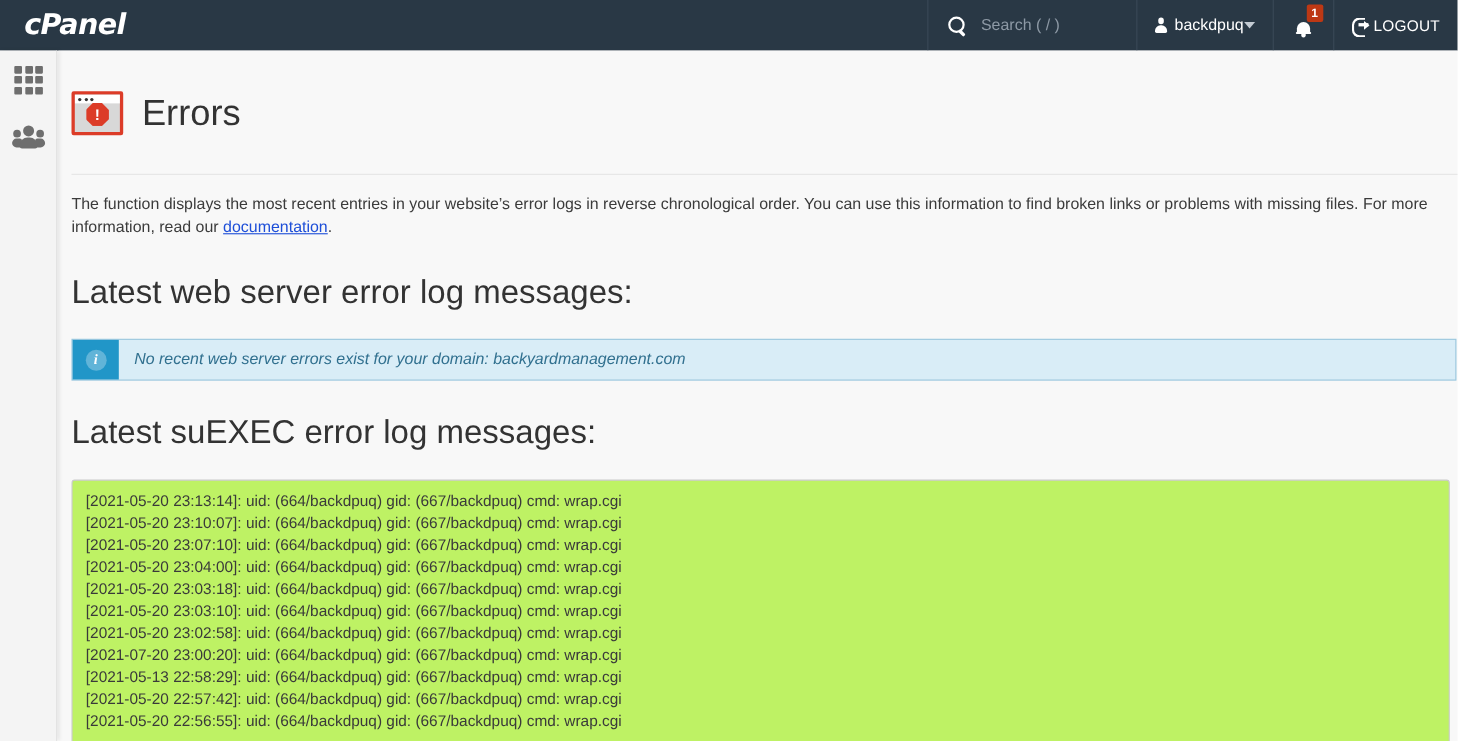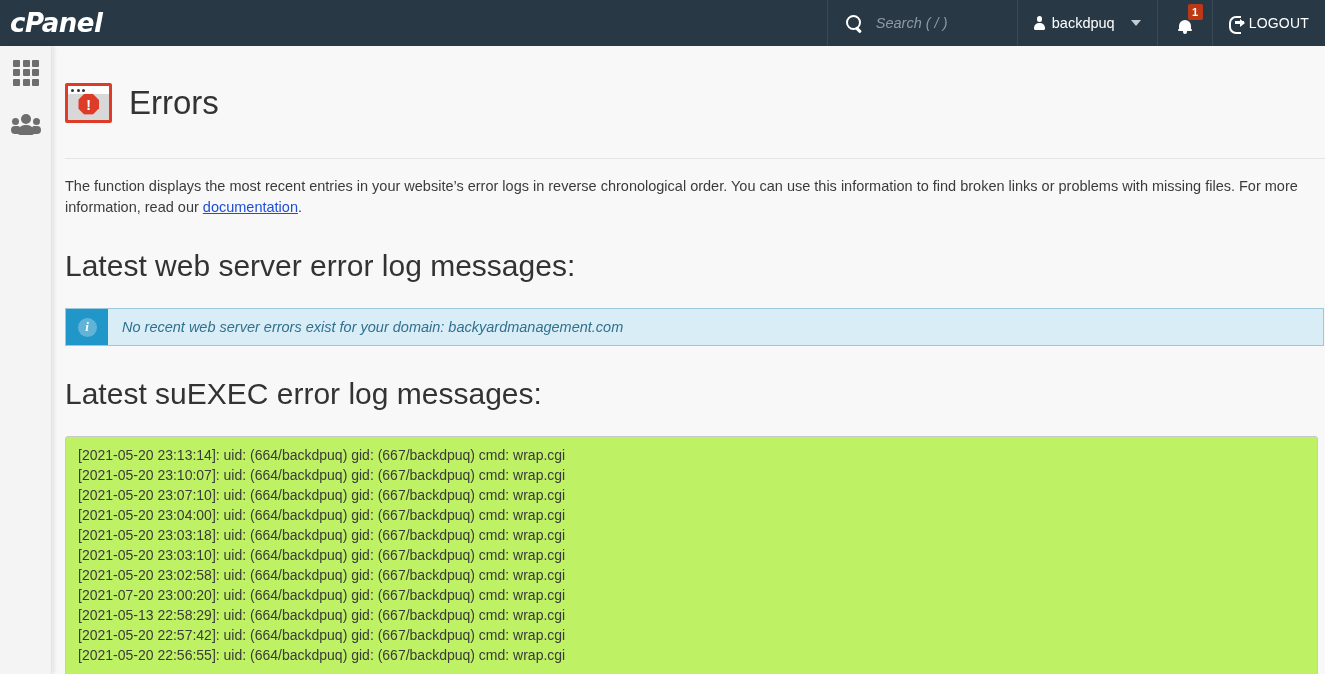--- a/index.html
+++ b/index.html
@@ -13,21 +13,21 @@
 
   
   .header {
     position: absolute; top: 0; left: 0;
     width: 1325px; height: 46px;
     background: #293845;
     display: flex; align-items: center;
   }
   .brand {
     width: 175px; height: 46px;
-    display: flex; align-items: center; padding-left: 10px;
+    display: flex; align-items: center; padding-left: 22px;
   }
   .brand-text {
     color: #ffffff;
     font-size: 26px;
     font-weight: bold;
     font-style: italic;
     letter-spacing: -0.5px;
     font-family: "DejaVu Sans", sans-serif;
   }
   .hdr-spacer { flex: 1 1 auto; }
@@ -37,21 +37,20 @@
     display: flex; align-items: center;
     border-left: 1px solid #3a4957;
     padding: 0 16px;
   }
   .hdr-search {
     display: flex; align-items: center;
     width: 190px;
     border-left: 1px solid #3a4957;
     height: 46px;
     padding-left: 18px;
-    font-style: italic;
   }
   .search-ico {
     width: 17px; height: 17px;
     position: relative;
     margin-right: 13px;
     flex: 0 0 auto;
   }
   .search-ico::before {
     content: "";
     position: absolute; left: 0; top: 0;
@@ -87,21 +86,20 @@
   }
   .user-ico::after {
     content: "";
     position: absolute; left: 0px; top: 6.5px;
     width: 11px; height: 7.5px;
     background: #ffffff;
     border-radius: 5px 5px 1.5px 1.5px;
   }
   .user-name {
     color: #ffffff; font-size: 14.5px;
-    margin-right: 16px;
   }
   .caret-dn {
     width: 0; height: 0;
     border-left: 5px solid transparent;
     border-right: 5px solid transparent;
     border-top: 6px solid #c3cbd3;
   }
 
   .bell-wrap {
     position: relative;

